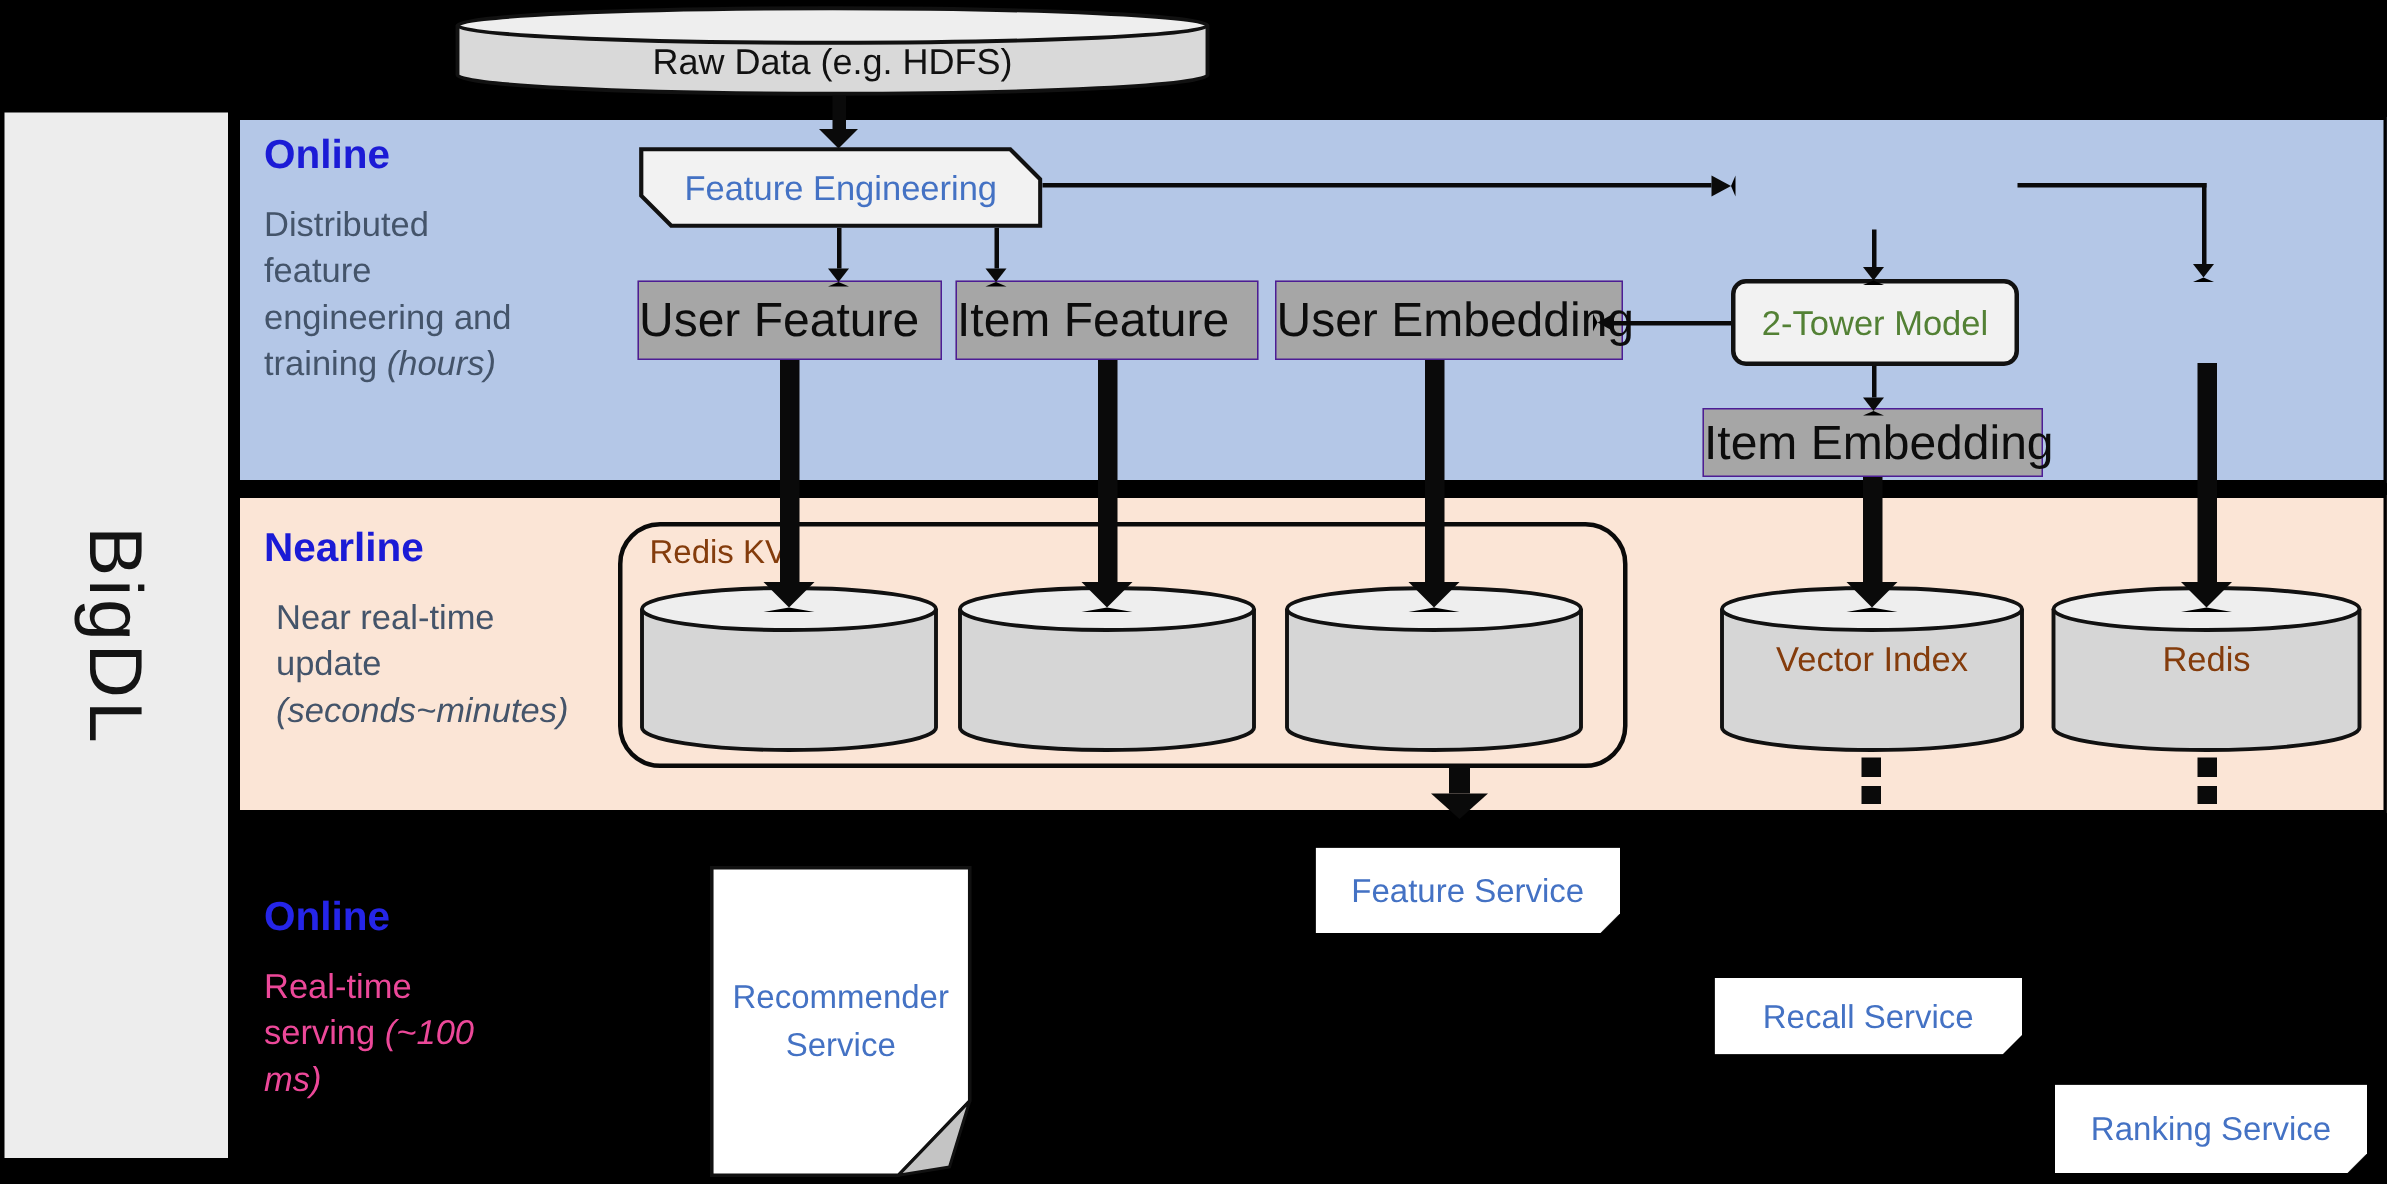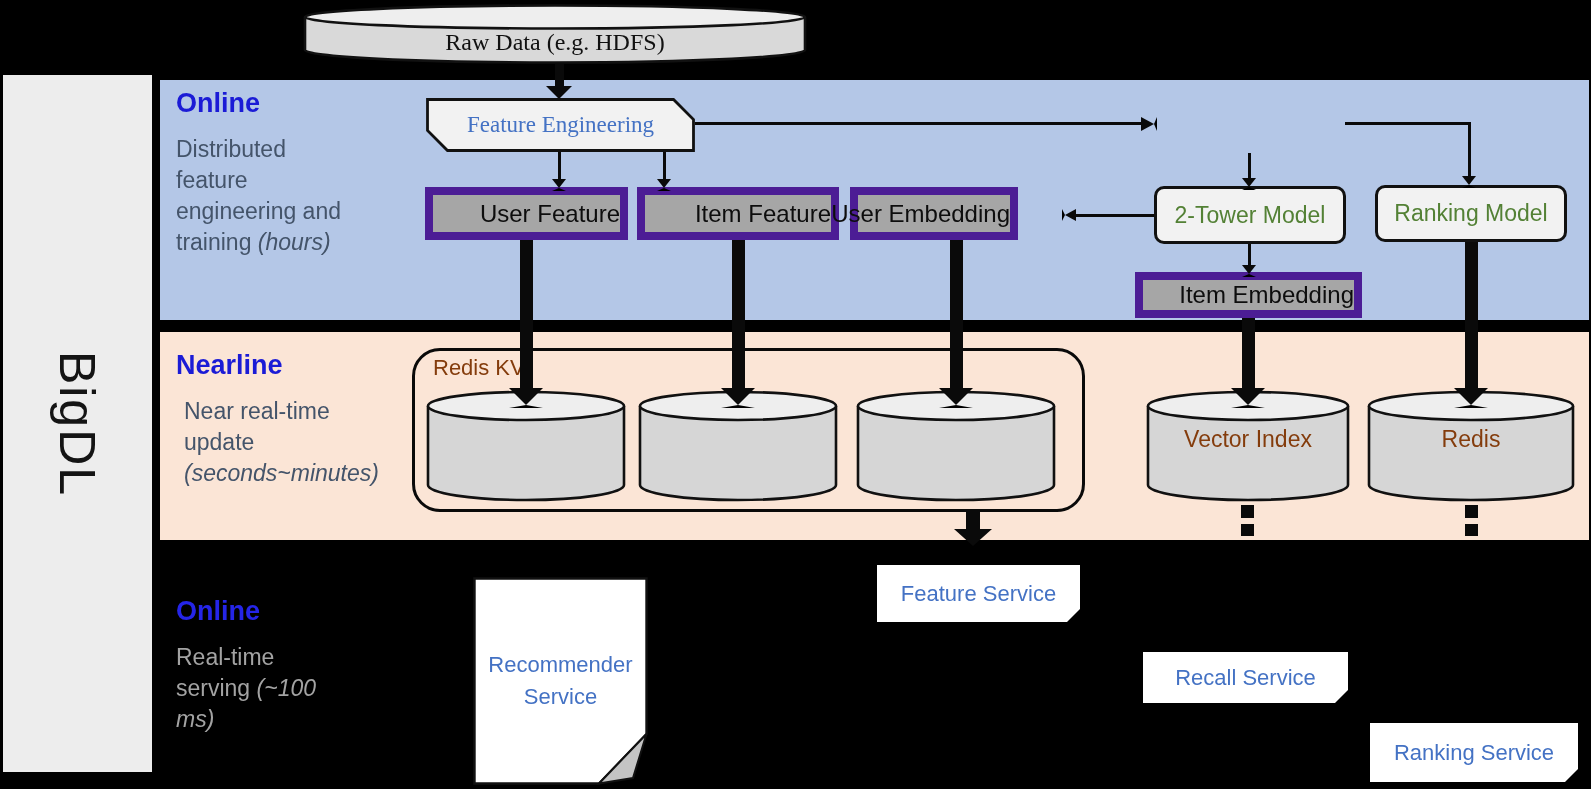--- a/index.html
+++ b/index.html
@@ -12,28 +12,28 @@
   #brand-bar .vtext{transform:rotate(90deg);font-size:50px;color:#141414;letter-spacing:2px;white-space:nowrap;}
   
   .band{box-sizing:border-box;border:2px solid #000;}
   #band-offline{left:158px;top:78px;width:1433px;height:244px;background:#b4c7e7;}
   #band-nearline{left:158px;top:330px;width:1433px;height:212px;background:#fbe5d6;}
   .band-title{font-size:27px;font-weight:700;color:#1b1bd6;}
   .band-title.on-black{color:#2525e8;}
   .band-sub{font-size:23px;line-height:1.35;color:#44546a;}
   .band-sub .it{font-style:italic;}
   
-  .graybox{box-sizing:border-box;background:#a6a6a6;border:8px solid #4c1d95;
-           display:flex;align-items:center;justify-content:flex-end;
-           font-size:24px;color:#0d0d0d;white-space:nowrap;}
+  .graybox{box-sizing:border-box;background:#a6a6a6;border:1px solid #4c1d95;
+           display:flex;align-items:center;justify-content:flex-start;
+           font-size:32px;color:#0d0d0d;white-space:nowrap;}
   .roundbox{box-sizing:border-box;background:#f2f2f2;border:3px solid #111;border-radius:10px;
             display:flex;align-items:center;justify-content:center;
             font-size:23px;color:#538135;white-space:nowrap;}
   .shape-label{position:absolute;inset:0;display:flex;align-items:center;justify-content:center;
-               font-size:23px;color:#4472c4;white-space:nowrap;font-family:Liberation Serif, serif;}
+               font-size:23px;color:#4472c4;white-space:nowrap;}
   
   .line{position:absolute;background:#0a0a0a;}
   .tri{position:absolute;width:0;height:0;border-style:solid;}
   .ah-down-s{border-left:7px solid transparent;border-right:7px solid transparent;border-top:9px solid #0a0a0a;}
   .ah-right-s{border-top:7px solid transparent;border-bottom:7px solid transparent;border-left:13px solid #0a0a0a;}
   .ah-left-s{border-top:6px solid transparent;border-bottom:6px solid transparent;border-right:11px solid #0a0a0a;}
   .ah-down-b{border-left:17px solid transparent;border-right:17px solid transparent;border-top:17px solid #0a0a0a;}
   .dash{position:absolute;background:#0a0a0a;}
   
   #redis-group{left:412px;top:348px;width:673px;height:164px;box-sizing:border-box;
@@ -63,21 +63,21 @@
     <span class="vtext">BigDL</span>
   </div>
 
   <div class="abs band-title" style="left:176px;top:88px;">Online</div>
   <div class="abs band-sub" style="left:176px;top:134px;width:182px;"><span>Distributed feature engineering and training </span><span class="it">(hours)</span></div>
 
   <div class="abs band-title" style="left:176px;top:350px;">Nearline</div>
   <div class="abs band-sub" style="left:184px;top:396px;width:212px;"><span>Near real-time update </span><span class="it">(seconds~minutes)</span></div>
 
   <div class="abs band-title on-black" style="left:176px;top:596px;">Online</div>
-  <div class="abs band-sub" style="left:176px;top:642px;width:158px;color:#a3a3a3;"><span>Real-time serving </span><span class="it">(~100 ms)</span></div>
+  <div class="abs band-sub" style="left:176px;top:642px;width:158px;color:#ec4899;"><span>Real-time serving </span><span class="it">(~100 ms)</span></div>
 
   <div class="abs" style="left:302px;top:3px;width:506px;height:64px;">
     <svg width="506" height="64" viewBox="0 0 506 64">
       <path d="M3,14 L3,47 A250,12.5 0 0 0 503,47 L503,14" fill="#d9d9d9" stroke="#111" stroke-width="2.6"></path>
       <ellipse cx="253" cy="14" rx="250" ry="11.5" fill="#eeeeee" stroke="#111" stroke-width="2.6"></ellipse>
     </svg>
     <div class="shape-label" style="color:#111;font-size:24px;padding-top:14px;">Raw Data (e.g. HDFS)</div>
   </div>
 
   <div class="line" style="left:555px;top:64px;width:9px;height:23px;"></div>
@@ -90,32 +90,29 @@
     <div class="shape-label">Feature Engineering</div>
   </div>
 
 
   <div class="abs graybox" style="left:425px;top:187px;width:203px;height:53px;">
       <span>User Feature</span>
     </div>
   <div class="abs graybox" style="left:637px;top:187px;width:202px;height:53px;">
       <span>Item Feature</span>
     </div>
-  <div class="abs graybox" style="left:850px;top:187px;width:168px;height:53px;padding-left:13px;">
+  <div class="abs graybox" style="left:850px;top:187px;width:232px;height:53px;">
       <span>User Embedding</span>
     </div>
   <div class="abs graybox" style="left:1135px;top:272px;width:227px;height:46px;">
       <span>Item Embedding</span>
     </div>
 
   <div class="abs roundbox" style="left:1154px;top:186px;width:192px;height:58px;">
       <span>2-Tower Model</span>
-    </div>
-  <div class="abs roundbox" style="left:1375px;top:185px;width:192px;height:57px;">
-      <span>Ranking Model</span>
     </div>
 
   <div class="line" style="left:695px;top:122px;width:446px;height:3px;"></div>
   <div class="tri ah-right-s" style="left:1141px;top:117px;"></div>
 
   <div class="line" style="left:558px;top:152px;width:3px;height:27px;"></div>
   <div class="tri ah-down-s" style="left:552px;top:179px;"></div>
   <div class="line" style="left:663px;top:152px;width:3px;height:27px;"></div>
   <div class="tri ah-down-s" style="left:657px;top:179px;"></div>
 

